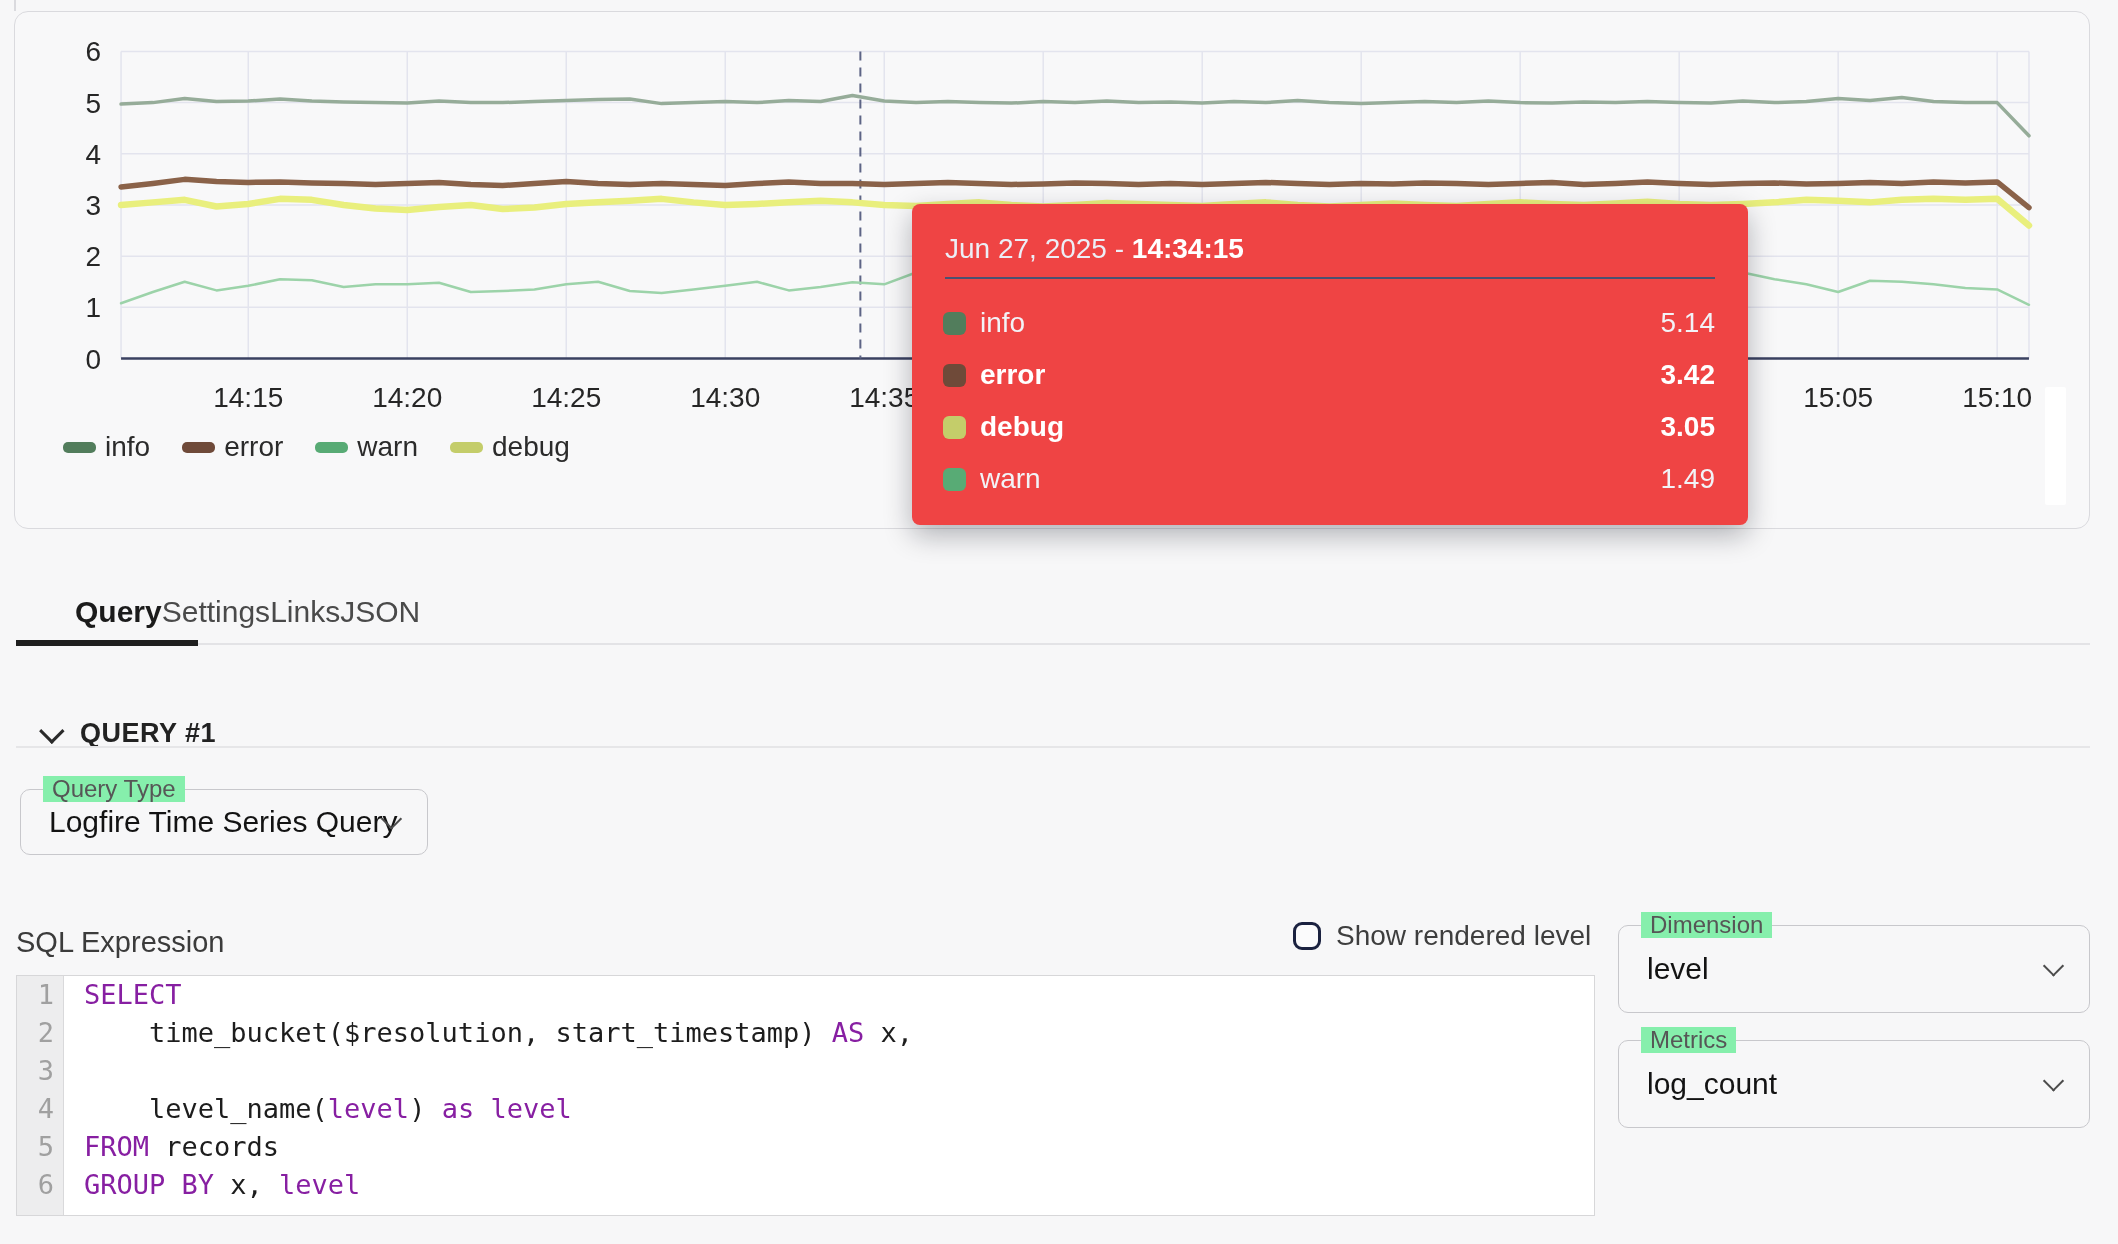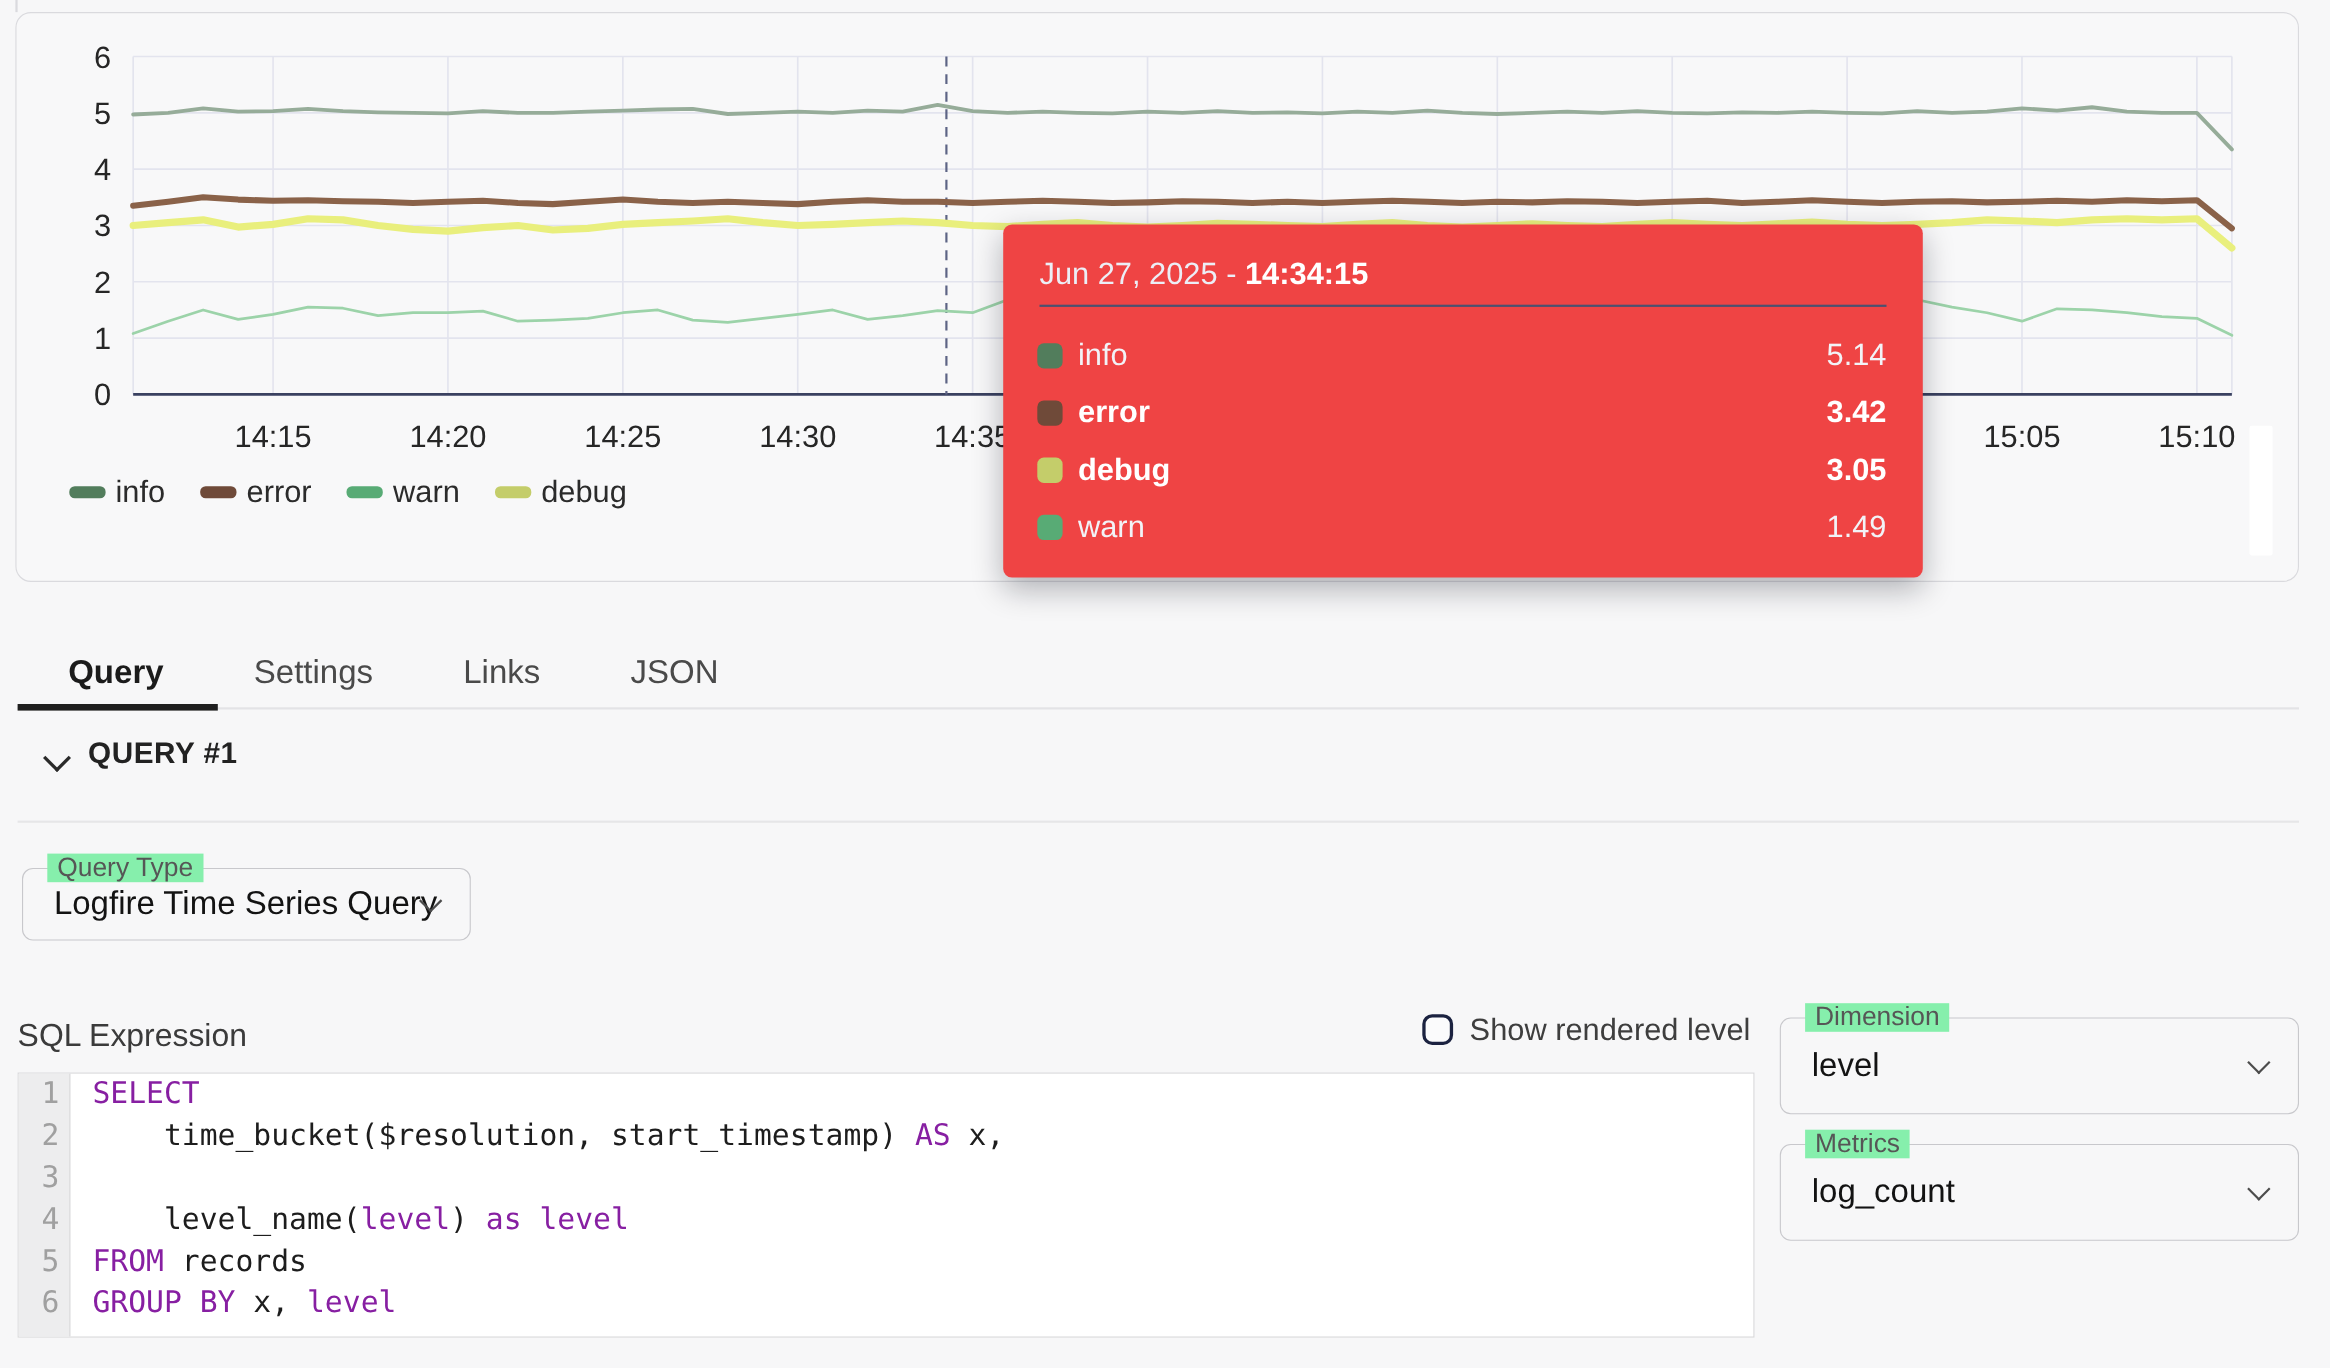--- a/index.html
+++ b/index.html
@@ -30,27 +30,27 @@
   .tt-title{padding:28px 33px 0 33px;font-size:28px;color:#eceef6;line-height:34px}
   .tt-time{font-weight:700;color:#ffffff}
   .tt-divider{margin:11px 33px 0 33px;border-top:2px solid #4b5170}
   .tt-rows{padding:18px 33px 0 31px}
   .tt-row{display:flex;align-items:center;height:52px}
   .tt-swatch{width:23px;height:23px;border-radius:6px;flex:none;margin-right:14px}
   .tt-label{font-size:28px}
   .tt-value{margin-left:auto;font-size:28px}
   .tt-bold{font-weight:700;color:#ffffff}
   
-  .tabs{position:absolute;left:62px;top:594px;display:flex;gap:82px}
+  .tabs{position:absolute;left:75px;top:594px;display:flex;}
   .tab{font-size:30px;color:#4a4a4a;cursor:pointer;line-height:36px}
   .tab.active{color:#1b1b1b;font-weight:700}
   .tabs-line{position:absolute;left:16px;top:643px;width:2074px;height:2px;background:#e3e3e6}
   .tabs-underline{position:absolute;left:16px;top:640px;width:182px;height:6px;background:#1f1f1f;z-index:2}
   
-  .query-header{position:absolute;left:40px;top:670px;display:flex;align-items:flex-end;gap:22px}
+  .query-header{position:absolute;left:40px;top:718px;display:flex;align-items:center;gap:22px}
   .chev-down{width:15px;height:15px;border-right:3.5px solid #2a2a2a;border-bottom:3.5px solid #2a2a2a;
     transform:rotate(45deg) translateY(-4px);flex:none}
   .query-title{font-size:27px;font-weight:600;letter-spacing:.5px;color:#222}
   .divider{position:absolute;left:16px;top:746px;width:2074px;height:1.5px;background:#e6e6e8}
   
   .sel{position:absolute;border:1.5px solid #c8c8cc;border-radius:10px;box-sizing:border-box;background:transparent;cursor:pointer}
   .sel-legend{position:absolute;top:-14px;left:22px;background:#86efac;padding:0 9px;font-size:24px;color:#565656;line-height:26px}
   .sel-value{position:absolute;left:28px;top:50%;transform:translateY(-50%);font-size:30px;color:#131313;white-space:nowrap}
   .sel-chev{position:absolute;right:28px;top:50%;width:13px;height:13px;border-right:2.5px solid #4c4c4c;border-bottom:2.5px solid #4c4c4c;
     transform:translateY(-70%) rotate(45deg)}

